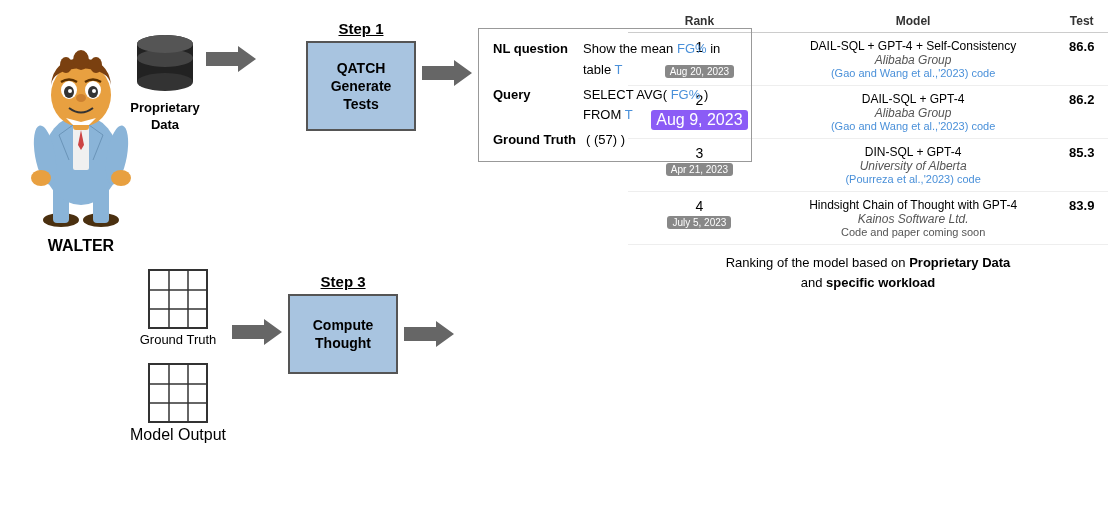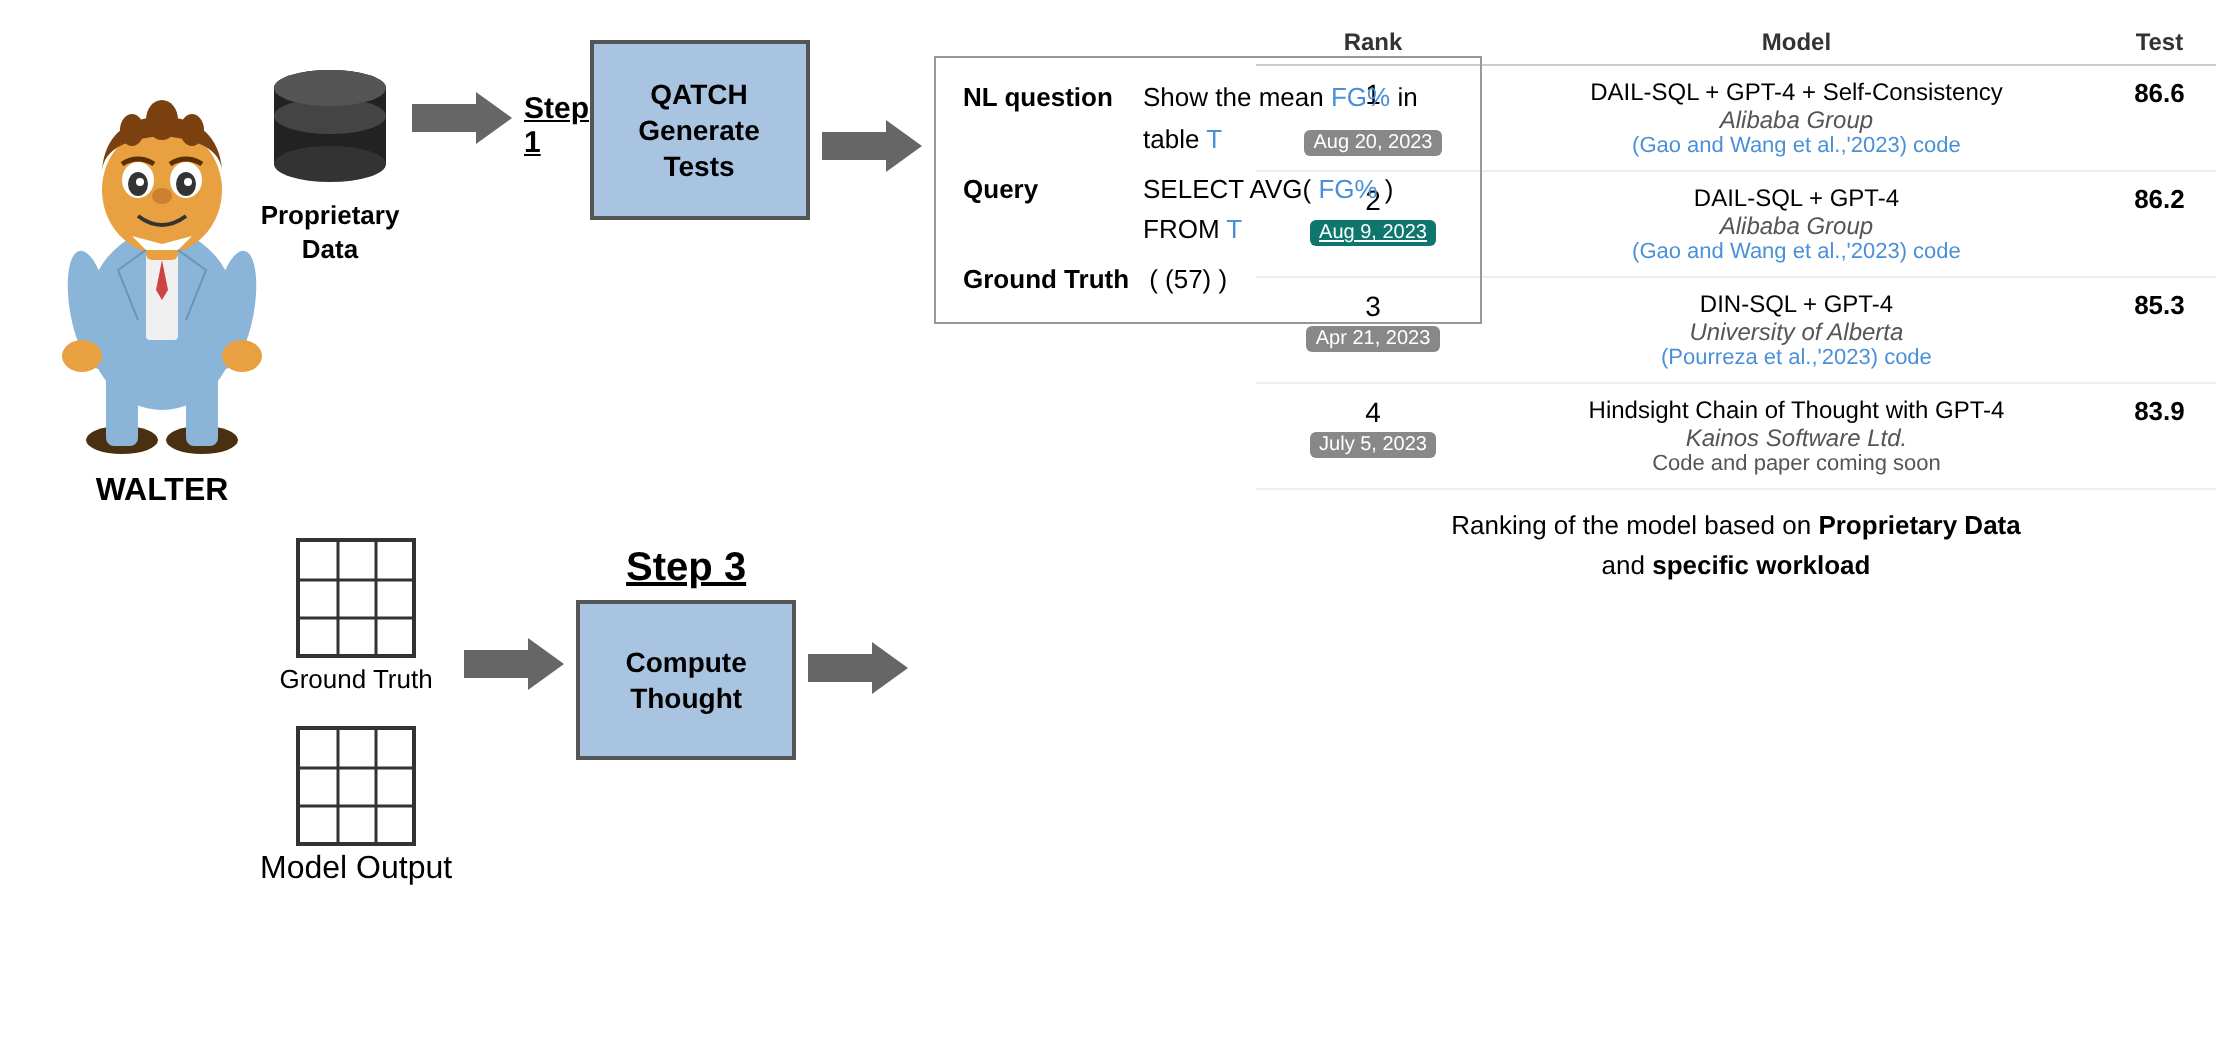--- a/index.html
+++ b/index.html
@@ -250,21 +250,21 @@
             <span>Data</span>
           </div>
         </div>
 
         <div style="display:flex; align-items:center; margin-top:22px;">
           <svg width="50" height="34" viewBox="0 0 50 34">
             <polygon points="0,10 32,10 32,4 50,17 32,30 32,24 0,24" fill="#666"></polygon>
           </svg>
         </div>
 
-        <div style="display:flex; flex-direction:row; align-items:center;">
+        <div style="display:flex; flex-direction:column; align-items:center;margin-left:44px;">
           <div style="font-weight:bold; font-size:15px; text-decoration:underline; margin-bottom:4px;">Step 1</div>
           <div class="step-box">
             <span>QATCH</span>
             <span>Generate</span>
             <span>Tests</span>
           </div>
         </div>
 
         <div style="display:flex; align-items:center; margin-top:36px;">
           <svg width="50" height="34" viewBox="0 0 50 34">
@@ -321,21 +321,21 @@
           </div>
         </div>
 
         <div style="display:flex; align-items:center; margin-top:50px;">
           <svg width="50" height="34" viewBox="0 0 50 34">
             <polygon points="0,10 32,10 32,4 50,17 32,30 32,24 0,24" fill="#666"></polygon>
           </svg>
         </div>
 
         <div style="display:flex; flex-direction:column; align-items:center; margin-top:8px;">
-          <div style="font-weight:bold; font-size:20px; text-decoration:underline; margin-bottom:4px;">Step 3</div>
+          <div style="font-weight:bold; font-size:15px; text-decoration:underline; margin-bottom:4px;">Step 3</div>
           <div class="step-box" style="height:80px;">
             <span>Compute</span>
             <span>Thought</span>
           </div>
         </div>
 
         <div style="display:flex; align-items:center; margin-top:52px;">
           <svg width="50" height="34" viewBox="0 0 50 34">
             <polygon points="0,10 32,10 32,4 50,17 32,30 32,24 0,24" fill="#666"></polygon>
           </svg>
@@ -364,21 +364,21 @@
             <td style="text-align: center;">
               <div class="model-main">DAIL-SQL + GPT-4 + Self-Consistency</div>
               <div class="model-org" style="font-style:italic;color:#555;">Alibaba Group</div>
               <div style="color:#4a90d9;font-size:11px;">(Gao and Wang et al.,'2023) code</div>
             </td>
             <td style="font-weight: bold; font-size: 13px;">86.6</td>
           </tr>
           <tr>
             <td>
               <div style="font-size:14px;">2</div>
-              <div><span class="date-badge" style="background:#0f766e;color:white;font-size:10px;padding:1px 5px;border-radius:3px;display:inline-block;margin-top:2px;text-decoration:underline;">Aug 9, 2023</span></div>
+              <div><span class="date-badge" style="background:#8b5cf6;color:white;font-size:16px;padding:1px 5px;border-radius:3px;display:inline-block;margin-top:2px;">Aug 9, 2023</span></div>
             </td>
             <td style="text-align: center;">
               <div class="model-main">DAIL-SQL + GPT-4</div>
               <div class="model-org" style="font-style:italic;color:#555;">Alibaba Group</div>
               <div style="color:#4a90d9;font-size:11px;">(Gao and Wang et al.,'2023) code</div>
             </td>
             <td style="font-weight: bold; font-size: 13px;">86.2</td>
           </tr>
           <tr>
             <td>

